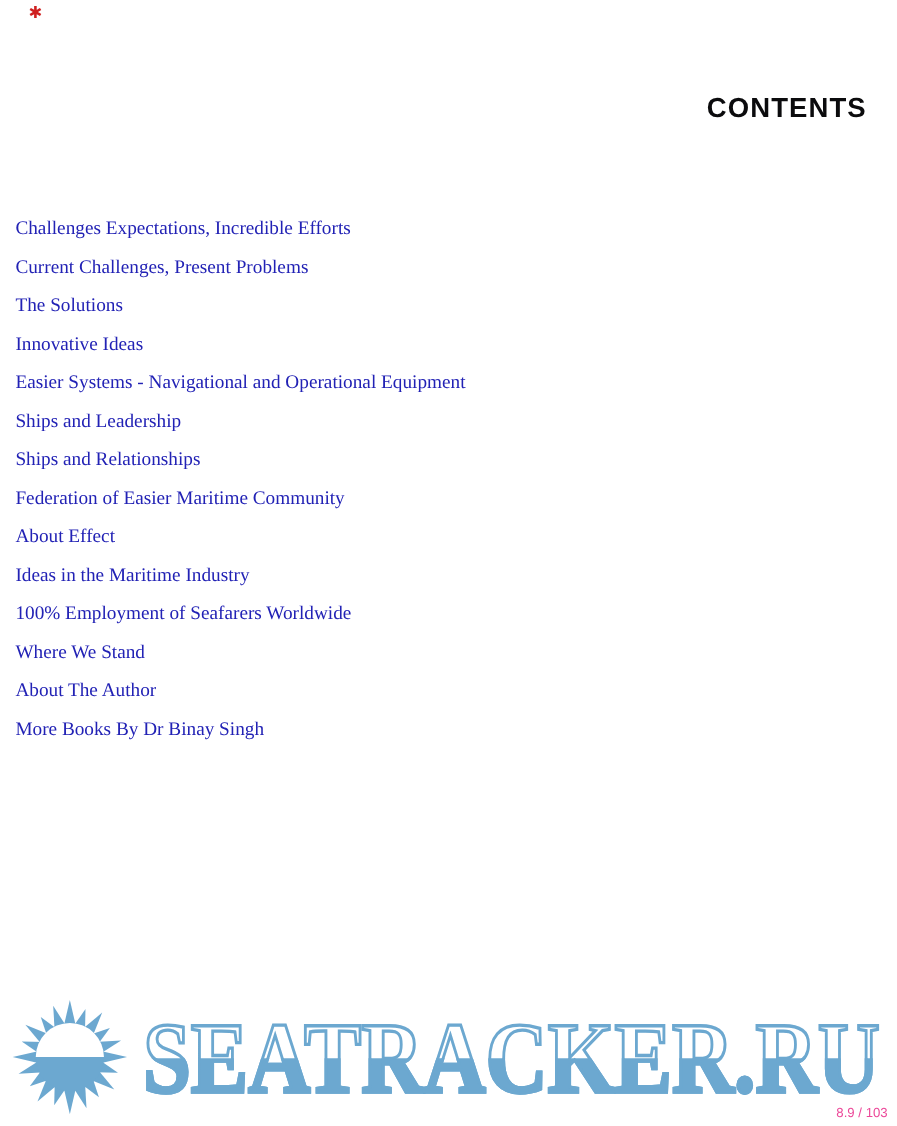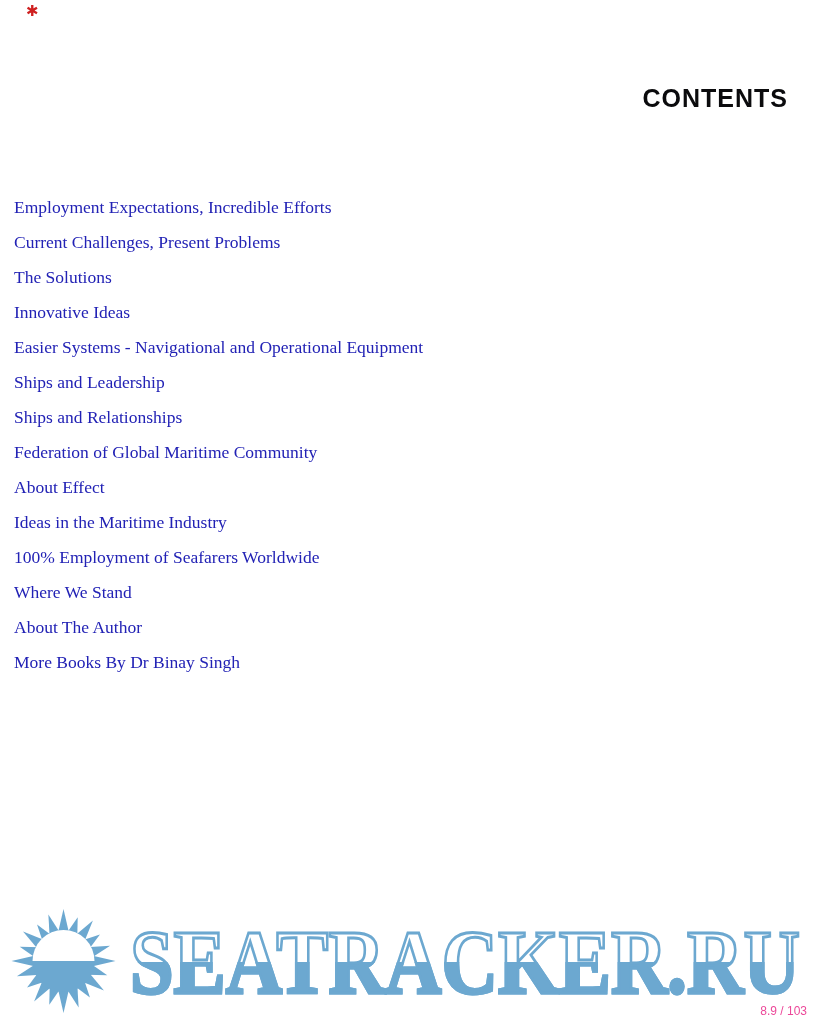--- a/index.html
+++ b/index.html
@@ -80,28 +80,28 @@
   }
 </style>
 </head>
 <body>
 
 <div class="corner-mark">✱</div>
 
 <div class="heading">CONTENTS</div>
 
 <ul class="toc">
-    <li>Employment Expectations, Incredible Efforts</li>
+    <li>Challenges Expectations, Incredible Efforts</li>
     <li>Current Challenges, Present Problems</li>
     <li>The Solutions</li>
     <li>Innovative Ideas</li>
     <li>Easier Systems - Navigational and Operational Equipment</li>
     <li>Ships and Leadership</li>
     <li>Ships and Relationships</li>
-    <li>Federation of Global Maritime Community</li>
+    <li>Federation of Easier Maritime Community</li>
     <li>About Effect</li>
     <li>Ideas in the Maritime Industry</li>
     <li>100% Employment of Seafarers Worldwide</li>
     <li>Where We Stand</li>
     <li>About The Author</li>
     <li>More Books By Dr Binay Singh</li>
   </ul>
 
 <div>
   <svg class="sun" viewBox="0 0 113 110" xmlns="http://www.w3.org/2000/svg" aria-hidden="true">

